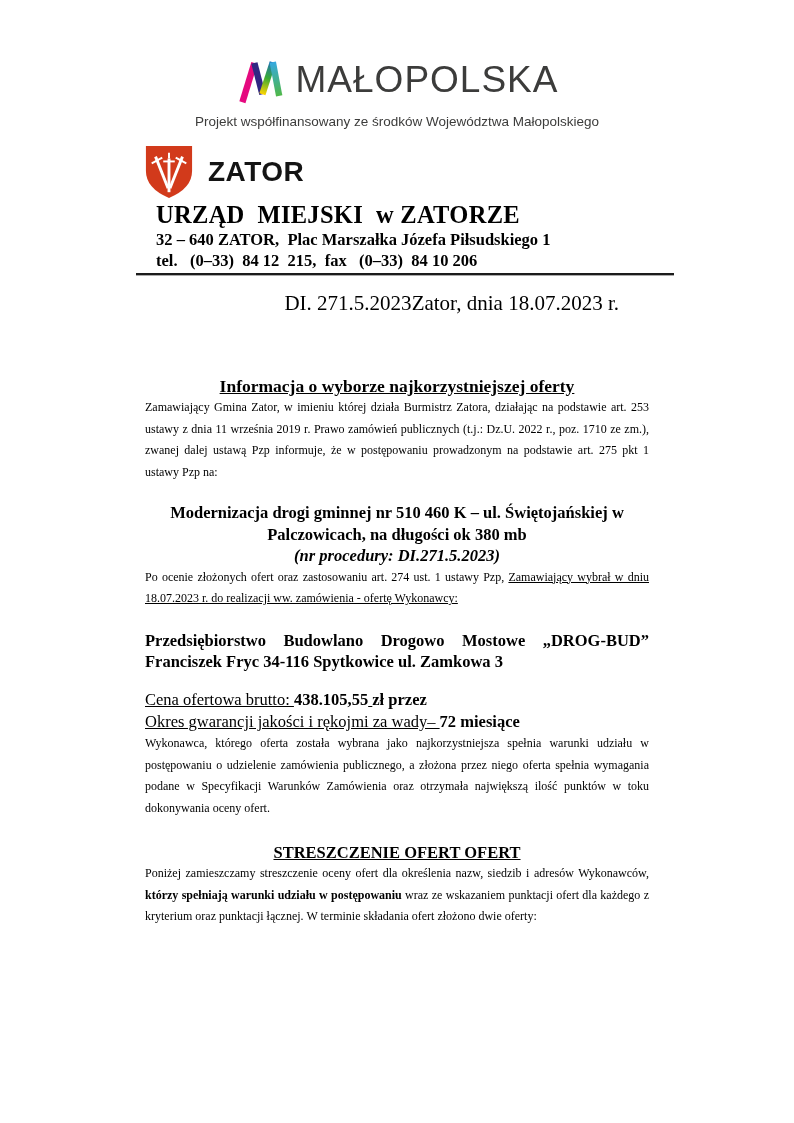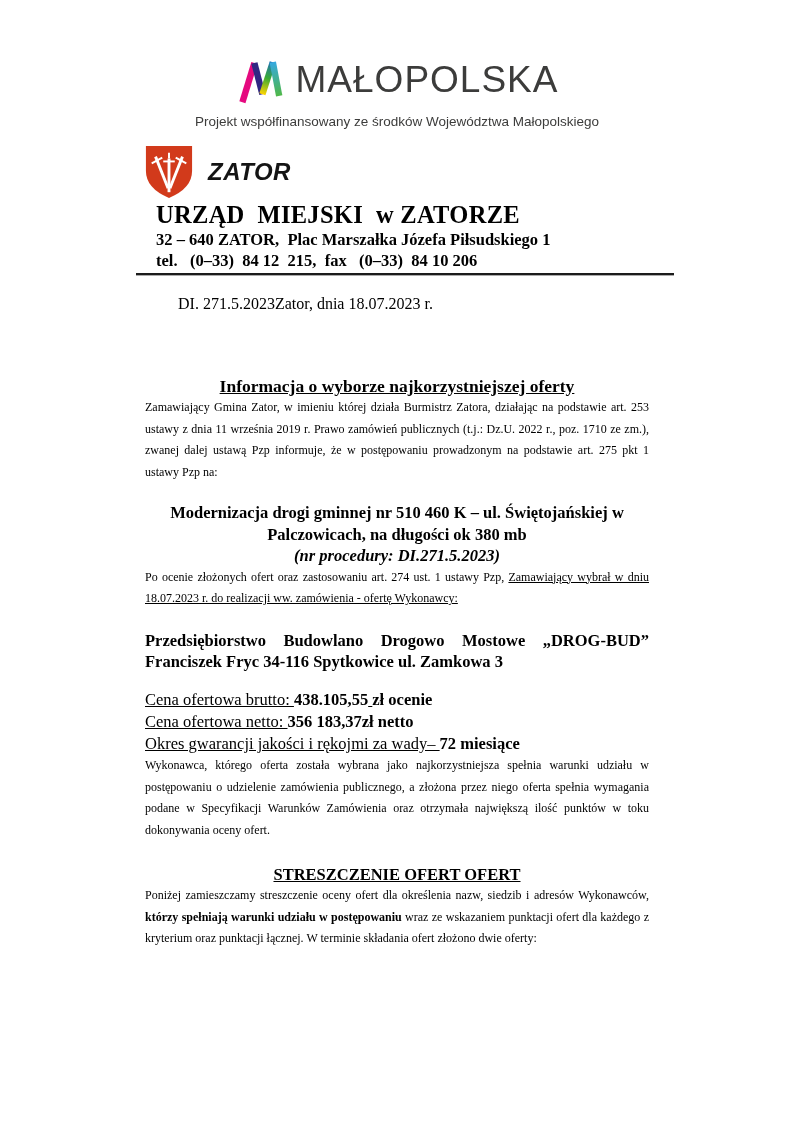--- a/index.html
+++ b/index.html
@@ -16,31 +16,31 @@
     letter-spacing:1px;font-weight:400;line-height:1;
   }
   .caption{
     font-family:"Liberation Sans",sans-serif;font-size:13.5px;color:#3c3c3b;
     margin-top:8px;
   }
   
   .letterhead{margin:15px 0 0 63px;}
   .city-row{display:flex;align-items:center;gap:14px;}
   .city-name{
-    font-family:"Liberation Sans",sans-serif;font-weight:bold;font-size:24px;
-    color:#141414;letter-spacing:.5px;line-height:1;font-style:italic;
+    font-family:"Liberation Sans",sans-serif;font-weight:bold;font-size:28px;
+    color:#141414;letter-spacing:.5px;line-height:1;
   }
   .office{margin-left:12px;margin-top:1px;}
   .office-name{font-weight:bold;font-size:24.5px;line-height:28px;white-space:pre-wrap;letter-spacing:.3px;}
   .office-line{font-weight:bold;font-size:16.5px;line-height:19.5px;white-space:pre-wrap;margin-top:1px;}
   .rule{border-top:2px solid #1c1c1c;box-shadow:0 1px 0 #aaa;margin:3px 39px 0 55px;}
   
   .ref-row{
-    display:flex;justify-content:flex-start;
-    margin:18px 94px 0 97px;font-size:16px;line-height:21px;
+    display:flex;justify-content:flex-end;
+    margin:18px 94px 0 97px;font-size:21px;line-height:21px;
   }
   
   .body{margin:0 64px;}
   .title{
     font-size:17.5px;font-weight:bold;text-align:center;
     text-decoration:underline;margin:62px 0 0 0;
   }
   p.just{text-align:justify;font-size:12px;line-height:21.5px;margin:0;}
   .mt-intro{margin-top:27px;}
   .subject{margin-top:19px;text-align:center;font-weight:bold;font-size:16.5px;line-height:21.5px;}
@@ -123,22 +123,21 @@
     <div class="subject">
       <div>Modernizacja drogi gminnej nr 510 460 K – ul. Świętojańskiej w Palczowicach, na długości ok 380 mb</div>
       <div class="subject-proc">(nr procedury: DI.271.5.2023)</div>
     </div>
 
     <p class="just mt-selection"><span>Po ocenie złożonych ofert oraz zastosowaniu art. 274 ust. 1 ustawy Pzp, </span><span class="u">Zamawiający wybrał w dniu 18.07.2023 r. do realizacji ww. zamówienia - ofertę Wykonawcy:</span></p>
 
     <p class="company">Przedsiębiorstwo Budowlano Drogowo Mostowe „DROG-BUD” Franciszek Fryc 34-116 Spytkowice ul. Zamkowa 3</p>
 
     <div class="prices">
-      <p><span class="u">Cena ofertowa brutto: </span><b>438.105,55</b><b class="u"> </b><b>zł ocenie</b></p>
-      <p><span class="u">Cena ofertowa netto: </span><b>356 183,37zł netto</b></p>
+      <p><span class="u">Cena ofertowa brutto: </span><b>438.105,55</b><b class="u"> </b><b>zł przez</b></p>
       <p><span class="u">Okres gwarancji jakości i rękojmi za wady– </span><b>72 miesiące</b></p>
     </div>
 
     <p class="just mt-compliance">Wykonawca, którego oferta została wybrana jako najkorzystniejsza spełnia warunki udziału w postępowaniu o udzielenie zamówienia publicznego, a złożona przez niego oferta spełnia wymagania podane w Specyfikacji Warunków Zamówienia oraz otrzymała największą ilość punktów w toku dokonywania oceny ofert.</p>
 
     <h3 class="summary-heading">STRESZCZENIE OFERT OFERT</h3>
 
     <p class="just mt-summary"><span>Poniżej zamieszczamy streszczenie oceny ofert dla określenia nazw, siedzib i adresów Wykonawców, </span><b>którzy spełniają warunki udziału w postępowaniu</b><span> wraz ze wskazaniem punktacji ofert dla każdego z kryterium oraz punktacji łącznej. W terminie składania ofert złożono dwie oferty:</span></p>
 
   </main>

